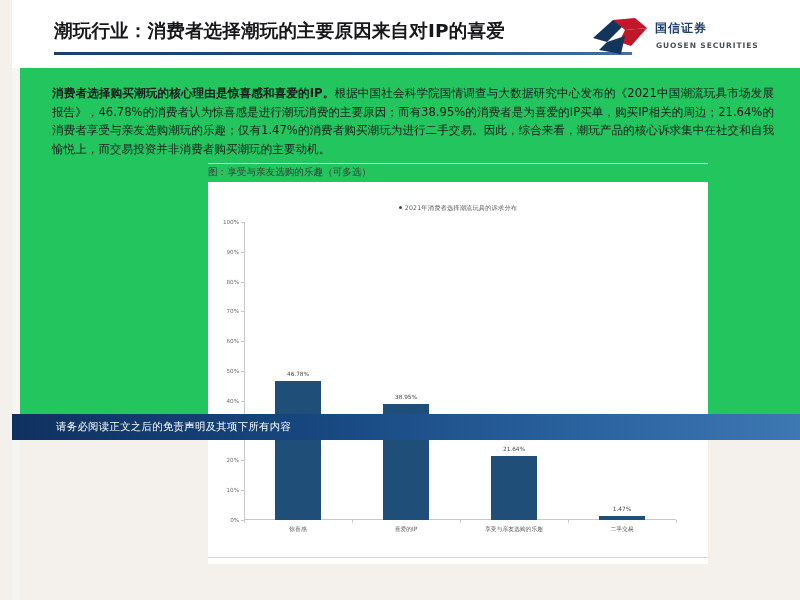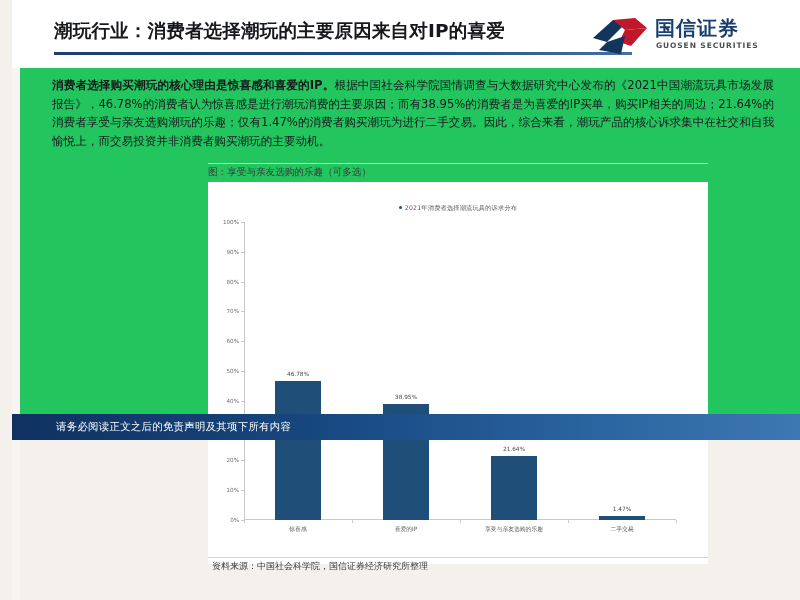--- a/index.html
+++ b/index.html
@@ -25,33 +25,34 @@
     white-space:nowrap;line-height:26px;
   }
   .title-rule{
     position:absolute;left:42px;top:52px;width:578px;height:3px;
     background:linear-gradient(to right,#19406e 0%,#1f4d84 60%,#45709f 100%);
   }
   
   .logo{position:absolute;right:26px;top:14px;width:195px;height:44px;}
   .logo-mark{position:absolute;left:0;top:2px;width:58px;height:40px;}
   .logo-cn{
-    position:absolute;left:64px;top:2px;font-size:20px;font-weight:bold;
+    position:absolute;left:64px;top:2px;font-size:12px;font-weight:bold;
     color:#1a3f6e;letter-spacing:1px;line-height:24px;
   }
   .logo-en{
     position:absolute;left:65px;top:27px;font-size:7.5px;font-weight:bold;
     color:#4a4f56;letter-spacing:.9px;
   }
 
   
   .body-block{position:absolute;left:40px;top:76px;width:722px;}
   .para{
     font-size:11.6px;line-height:18.6px;color:#17191d;text-align:justify;
     font-family:"DejaVu Sans","Liberation Sans",sans-serif;
+    margin-top:8px;
   }
   .para b{font-weight:bold;}
 
   
   .fig-cap-rule{position:absolute;left:196px;top:163px;width:500px;height:1px;background:#d6d6d6;}
   .fig-caption{
     position:absolute;left:196px;top:166px;font-size:9.6px;color:#3a3a3a;
   }
   .chart-panel{
     position:absolute;left:196px;top:182px;width:500px;height:382px;background:#ffffff;
@@ -180,19 +181,18 @@
           <div class="bar" style="height: 4.3806px; background: rgb(31, 78, 121);"></div>
           <div class="bar-val" style="bottom: 8.3806px;">1.47%</div>
           <div class="xlabel">二手交易</div>
         </div>
         <div class="xtick-mark" style="left: 324px; bottom: -3px;"></div>
         <div class="xtick-mark" style="left: 432px; bottom: -3px;"></div>
       </div>
   </div>
 
   <div class="src-rule"></div>
-  <div class="src-note">资料来源：中国社会科学院，国信证券经济研究所整理</div>
 
   <div class="footer">
     <div class="footer-text">请务必阅读正文之后的免责声明及其项下所有内容</div>
   </div>
 
 </div>
 
 </body></html>

